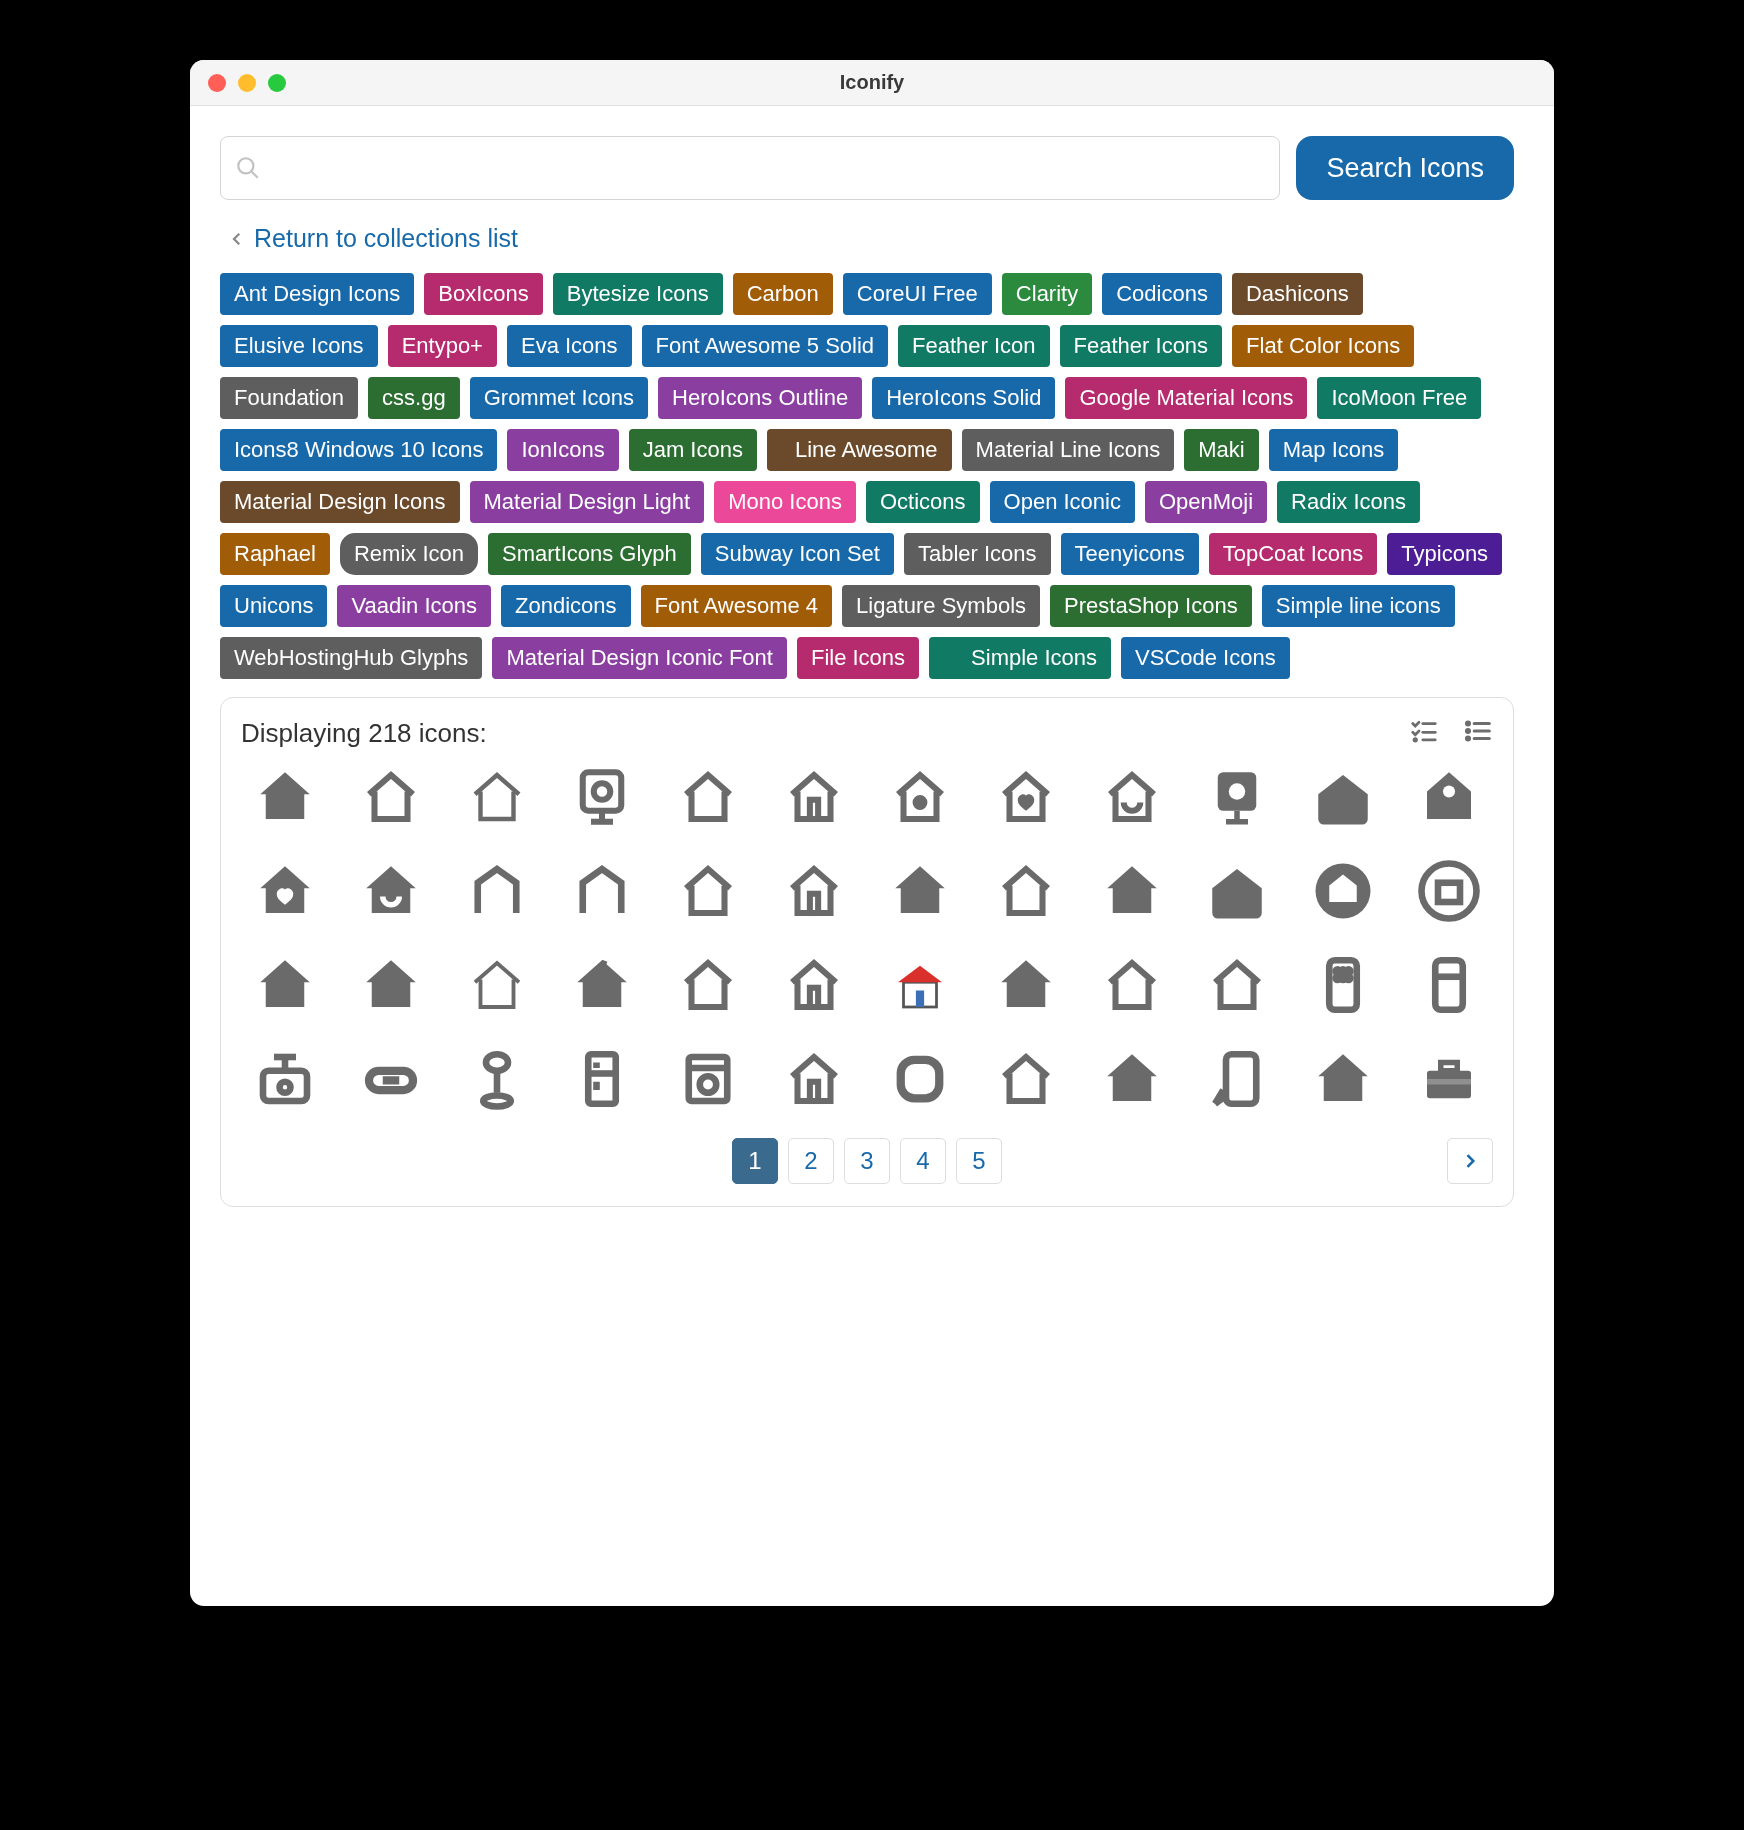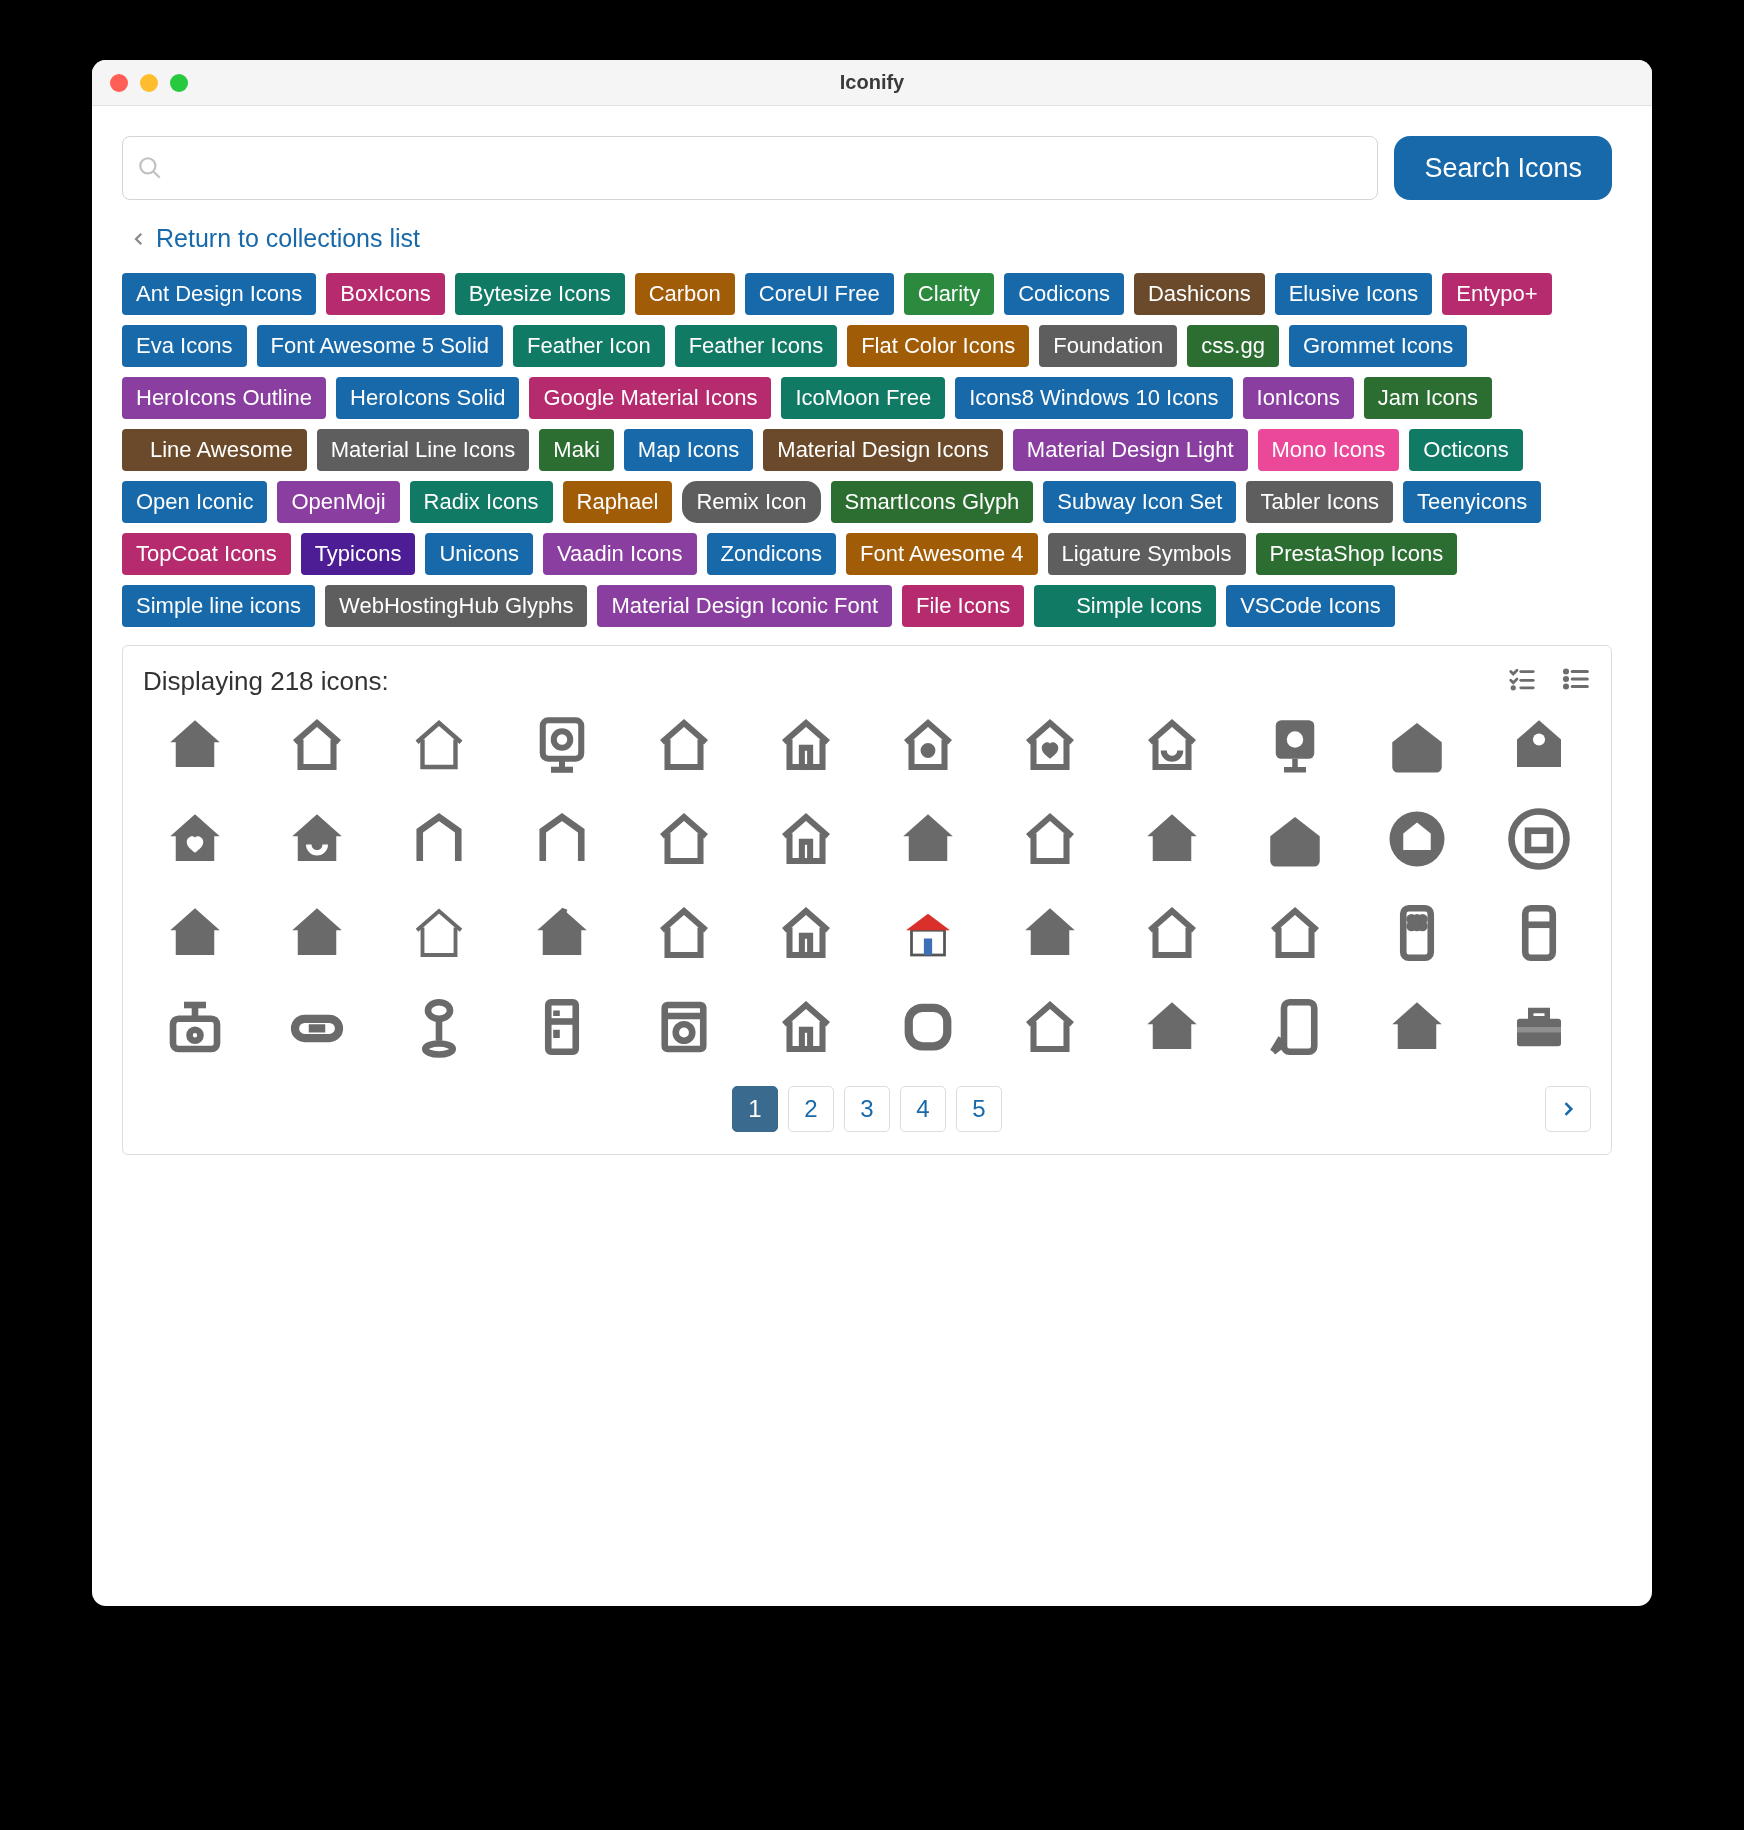--- a/index.html
+++ b/index.html
@@ -5,21 +5,21 @@
   * { box-sizing: border-box; margin: 0; padding: 0; }
   body {
     font-family: -apple-system, BlinkMacSystemFont, "Segoe UI", Helvetica, Arial, sans-serif;
     background: #000;
     display: flex;
     justify-content: center;
     align-items: flex-start;
     padding: 60px 40px;
   }
   .window {
-    width: 1560px;
+    width: 1364px;
     background: #fff;
     border-radius: 14px;
     box-shadow: 0 40px 80px rgba(0,0,0,0.5);
     overflow: hidden;
     position: relative;
   }
   .titlebar {
     height: 46px;
     background: #f5f5f5;
     border-bottom: 1px solid #e0e0e0;
@@ -115,21 +115,21 @@
     color: #fff;
     font-size: 22px;
     padding: 8px 14px;
     border-radius: 4px;
     cursor: pointer;
     white-space: nowrap;
   }
 
   .results-panel {
     border: 1px solid #ddd;
-    border-radius: 6px;
+    border-radius: 13px;
     padding: 18px 20px 22px 20px;
   }
   .results-head {
     display: flex;
     align-items: center;
     margin-bottom: 14px;
   }
   .results-head .label {
     font-size: 26px;
     color: #333;

